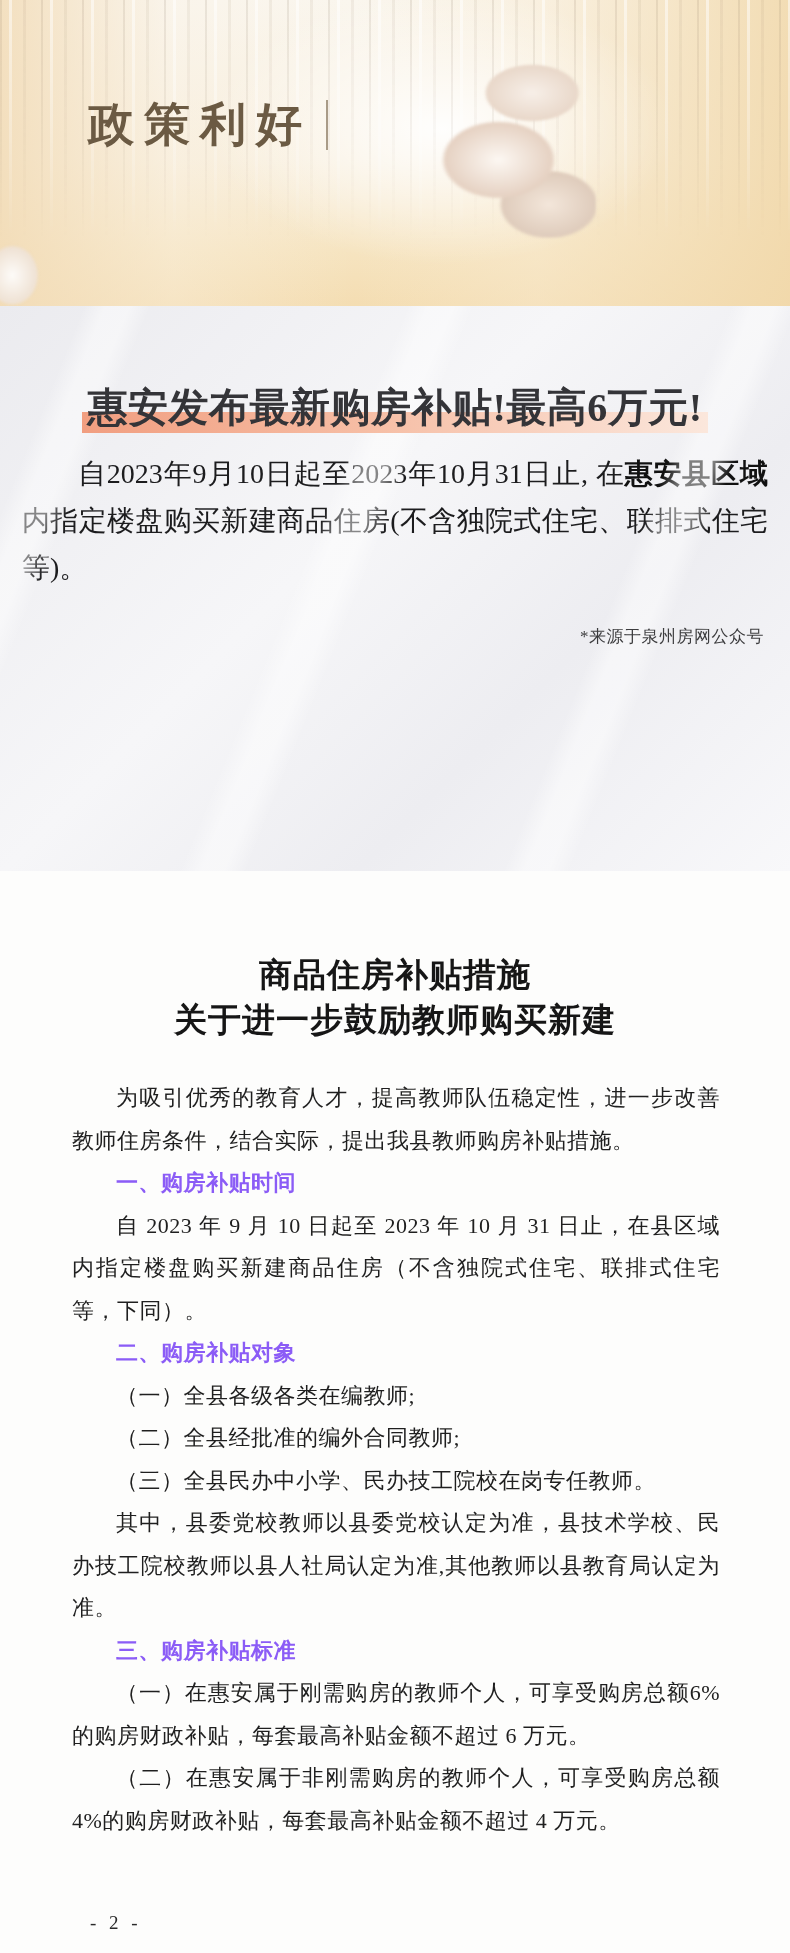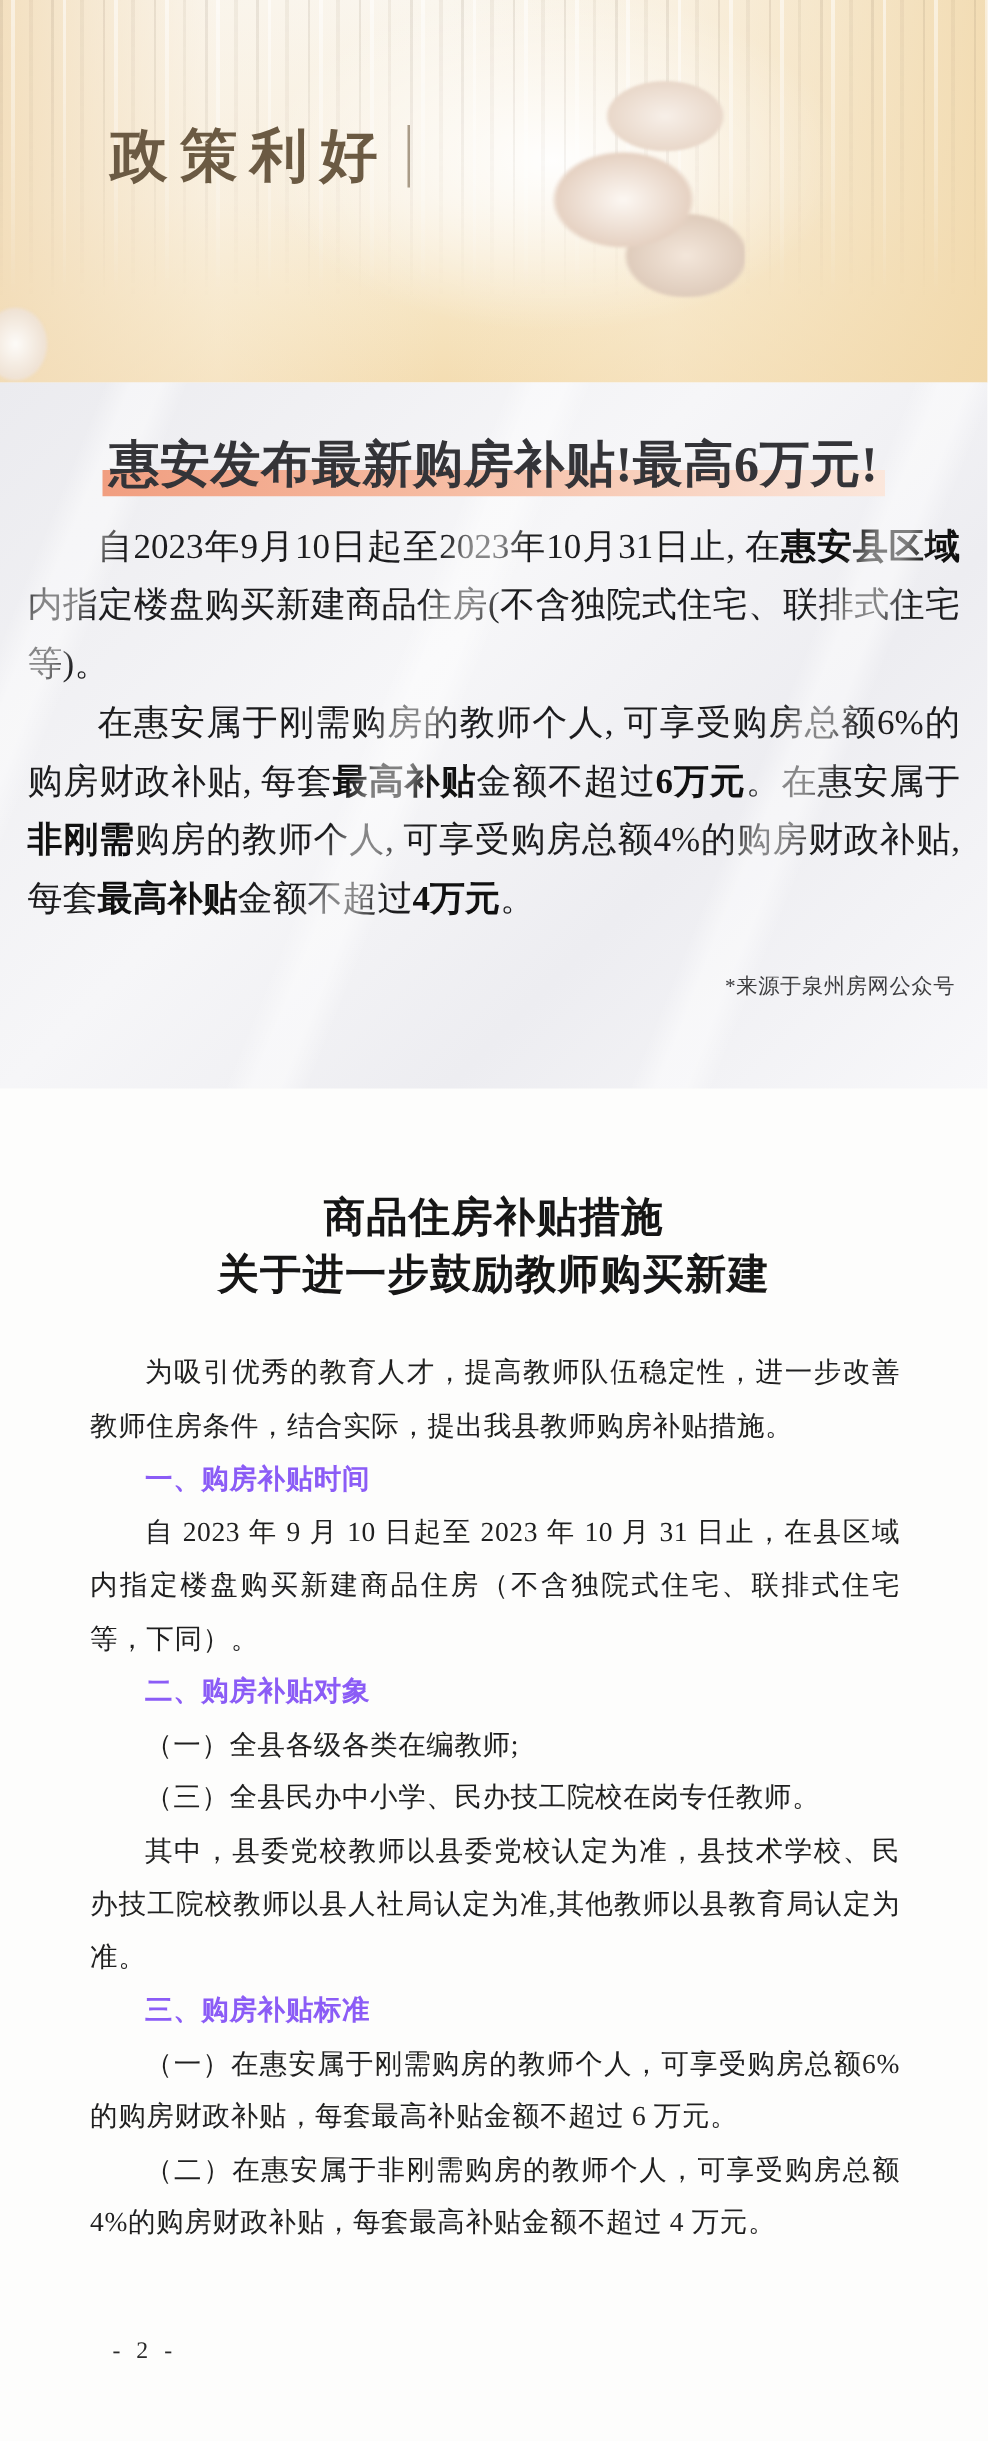--- a/index.html
+++ b/index.html
@@ -58,21 +58,21 @@
     background:linear-gradient(135deg,#ebebef 0%,#f6f6f8 42%,#ededf1 68%,#f8f8fa 100%);
   }
   .card::before{ 
     content:"";position:absolute;inset:-40px;
     background:repeating-linear-gradient(112deg,
       rgba(255,255,255,0) 0 130px, rgba(255,255,255,.85) 150px 172px,
       rgba(255,255,255,0) 192px 300px);
     opacity:.55;pointer-events:none;
   }
   .headline{
-    position:relative;margin:40px 0 0 0;text-align:center;
+    position:relative;margin:76px 0 0 0;text-align:center;
     font-size:40px;font-weight:700;color:#343438;letter-spacing:.5px;line-height:1.3;
   }
   .hl-text{position:relative;display:inline-block;z-index:0;}
   .hl-text::after{
     content:"";position:absolute;left:-5px;right:-5px;bottom:1px;height:21px;
     background:linear-gradient(90deg,#f19e80 0%,#f6bda4 45%,#fbe7dc 100%);
     z-index:-1;
   }
   .np{
     margin:0;padding:0 22px 0 22px;text-indent:2em;
@@ -126,36 +126,36 @@
     <div class="title-cn">政策利好</div>
     <div class="title-divider"></div>
   </div>
 </div>
 
 <div class="card">
   <h1 class="headline"><span class="hl-text">惠安发布最新购房补贴!最高6万元!</span></h1>
 
   <p class="np np-first"><span>自2023年9月10日起至2023年10月31日止, 在</span><b>惠安县区域</b><span>内指定楼盘购买新建商品住房(不含独院式住宅、联排式住宅等)。</span></p>
 
-  <p class="np"><span>在惠安属于刚需购房的教师个人, 可享受购房总额6%的购房财政补贴, 每套</span><b>最高补贴</b><span>金额不超过</span><b>6万元</b><span>。在惠安属于</span><b>非刚需</b><span>购房的教师个人, 可享受购房总额4%的购房财政补贴, 每套</span><b>最高补贴</b><span>金额不超过</span><b>4万元</b><span>。</span></p>
 
   <div class="source">*来源于泉州房网公众号</div>
 </div>
 
 <div class="doc">
   <div class="doc-title">
     <div>商品住房补贴措施</div>
     <div>关于进一步鼓励教师购买新建</div>
   </div>
   <div class="doc-body">
     <p class="doc-p">为吸引优秀的教育人才，提高教师队伍稳定性，进一步改善教师住房条件，结合实际，提出我县教师购房补贴措施。</p>
     <p class="doc-h">一、购房补贴时间</p>
     <p class="doc-p">自 2023 年 9 月 10 日起至 2023 年 10 月 31 日止，在县区域内指定楼盘购买新建商品住房（不含独院式住宅、联排式住宅等，下同）。</p>
     <p class="doc-h">二、购房补贴对象</p>
     <p class="doc-p">（一）全县各级各类在编教师;</p>
+    <p class="doc-p">（二）全县经批准的编外合同教师;</p>
     <p class="doc-p">（三）全县民办中小学、民办技工院校在岗专任教师。</p>
     <p class="doc-p">其中，县委党校教师以县委党校认定为准，县技术学校、民办技工院校教师以县人社局认定为准,其他教师以县教育局认定为准。</p>
     <p class="doc-h">三、购房补贴标准</p>
     <p class="doc-p">（一）在惠安属于刚需购房的教师个人，可享受购房总额6%的购房财政补贴，每套最高补贴金额不超过 6 万元。</p>
     <p class="doc-p">（二）在惠安属于非刚需购房的教师个人，可享受购房总额 4%的购房财政补贴，每套最高补贴金额不超过 4 万元。</p>
     <div class="page-num">- 2 -</div>
   </div>
 </div>
 
 <div class="bottom-strip"></div>

